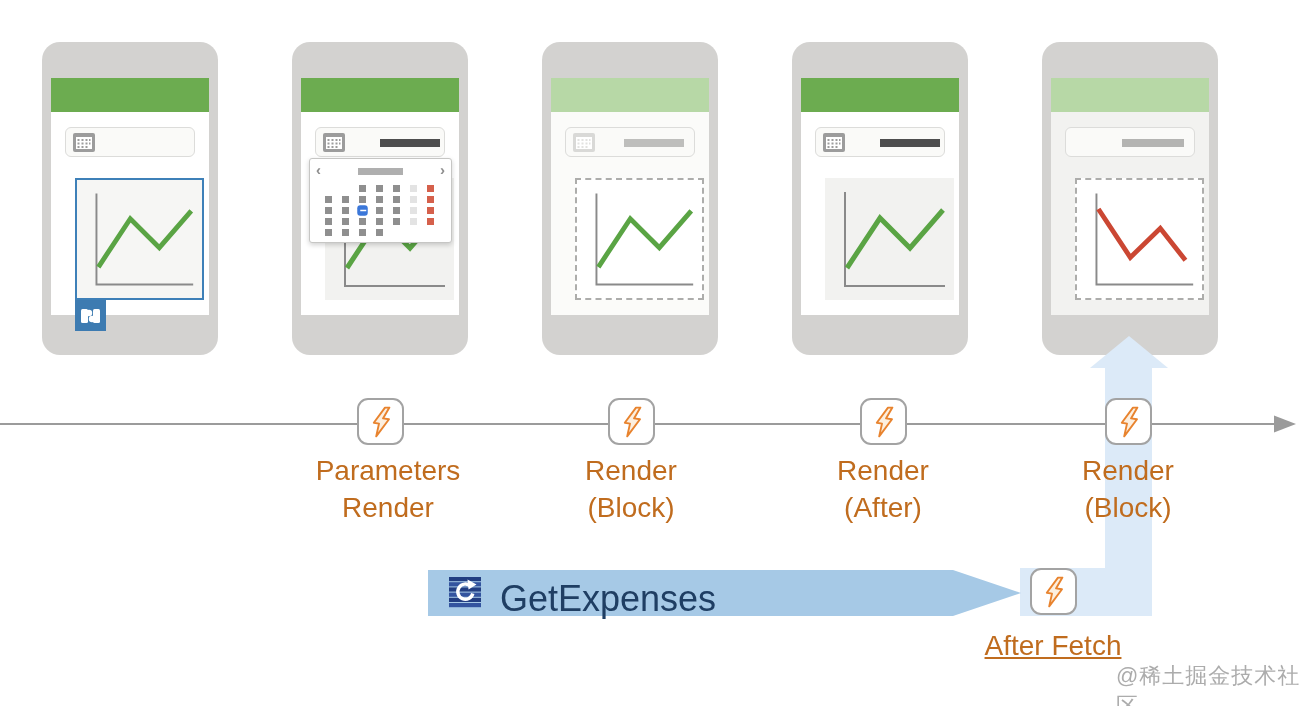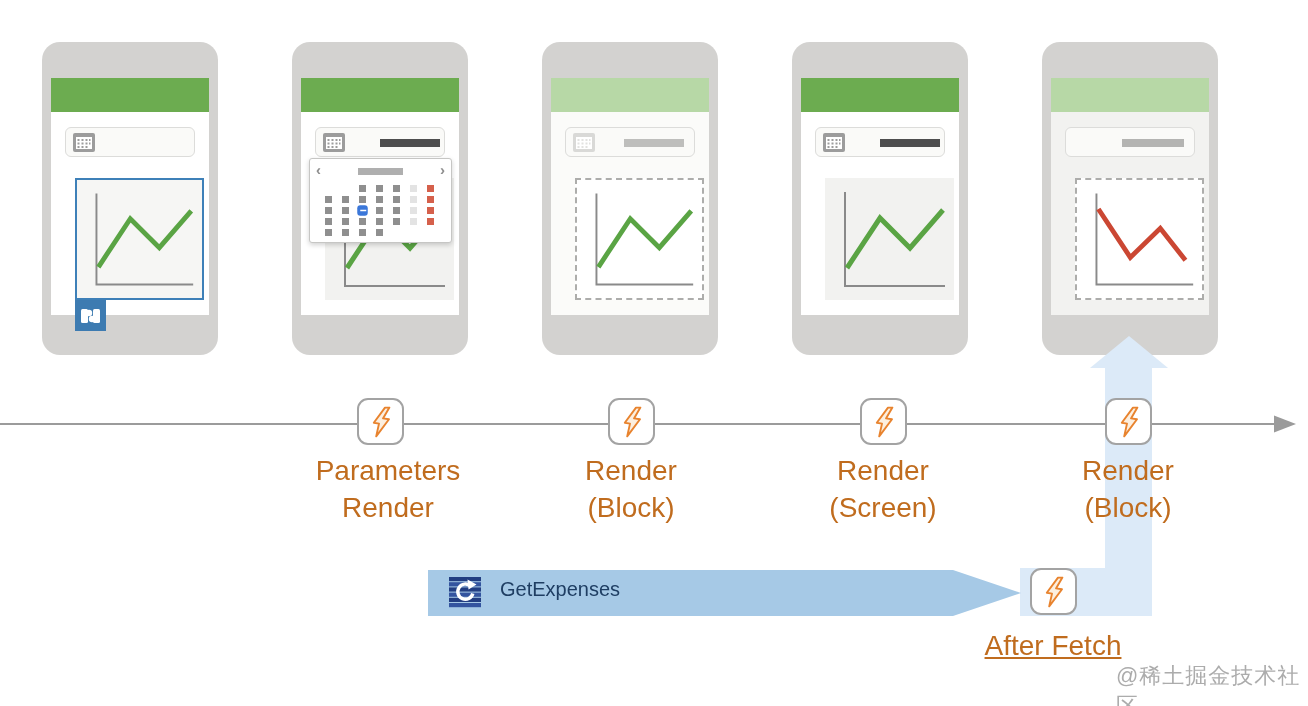--- a/index.html
+++ b/index.html
@@ -56,21 +56,21 @@
   .event-box{position:absolute;top:398px;width:47px;height:47px;background:#ffffff;border:2px solid #a3a3a3;
              border-radius:11px;box-sizing:border-box;z-index:3;display:flex;align-items:center;justify-content:center;}
   .event-box--fetch{top:568px;}
   .bolt{fill:#fcefdf;stroke:#e8832e;stroke-width:2.4;stroke-linejoin:round;}
   .event-label{position:absolute;top:452px;width:240px;text-align:center;color:#c06c1e;
                font-size:28px;line-height:37px;z-index:3;}
   .event-label--fetch{top:627px;text-decoration:underline;}
 
   
   .req-icon{position:absolute;left:449px;top:577px;z-index:3;}
-  .req-label{position:absolute;left:500px;top:578px;font-size:20px;color:#1f3e63;z-index:3;}
+  .req-label{position:absolute;left:500px;top:578px;font-size:36px;color:#1f3e63;z-index:3;}
 
   .watermark{position:absolute;left:1116px;top:661px;font-size:22px;color:#acacac;z-index:3;letter-spacing:1px;}
 </style>
 </head>
 <body>
 
 <div id="stage">
 
   <div class="phone" style="left:42px">
     <div class="screen">
@@ -302,21 +302,21 @@
   <div class="event-label" style="left:268px">
     <div>Parameters</div>
     <div>Render</div>
   </div>
   <div class="event-label" style="left:511px">
     <div>Render</div>
     <div>(Block)</div>
   </div>
   <div class="event-label" style="left:763px">
     <div>Render</div>
-    <div>(Screen)</div>
+    <div>(After)</div>
   </div>
   <div class="event-label" style="left:1008px">
     <div>Render</div>
     <div>(Block)</div>
   </div>
   <div class="event-label event-label--fetch" style="left:933px">
     <div>After Fetch</div>
   </div>
 
   <svg class="req-icon" width="32" height="31" viewBox="0 0 32 31">

